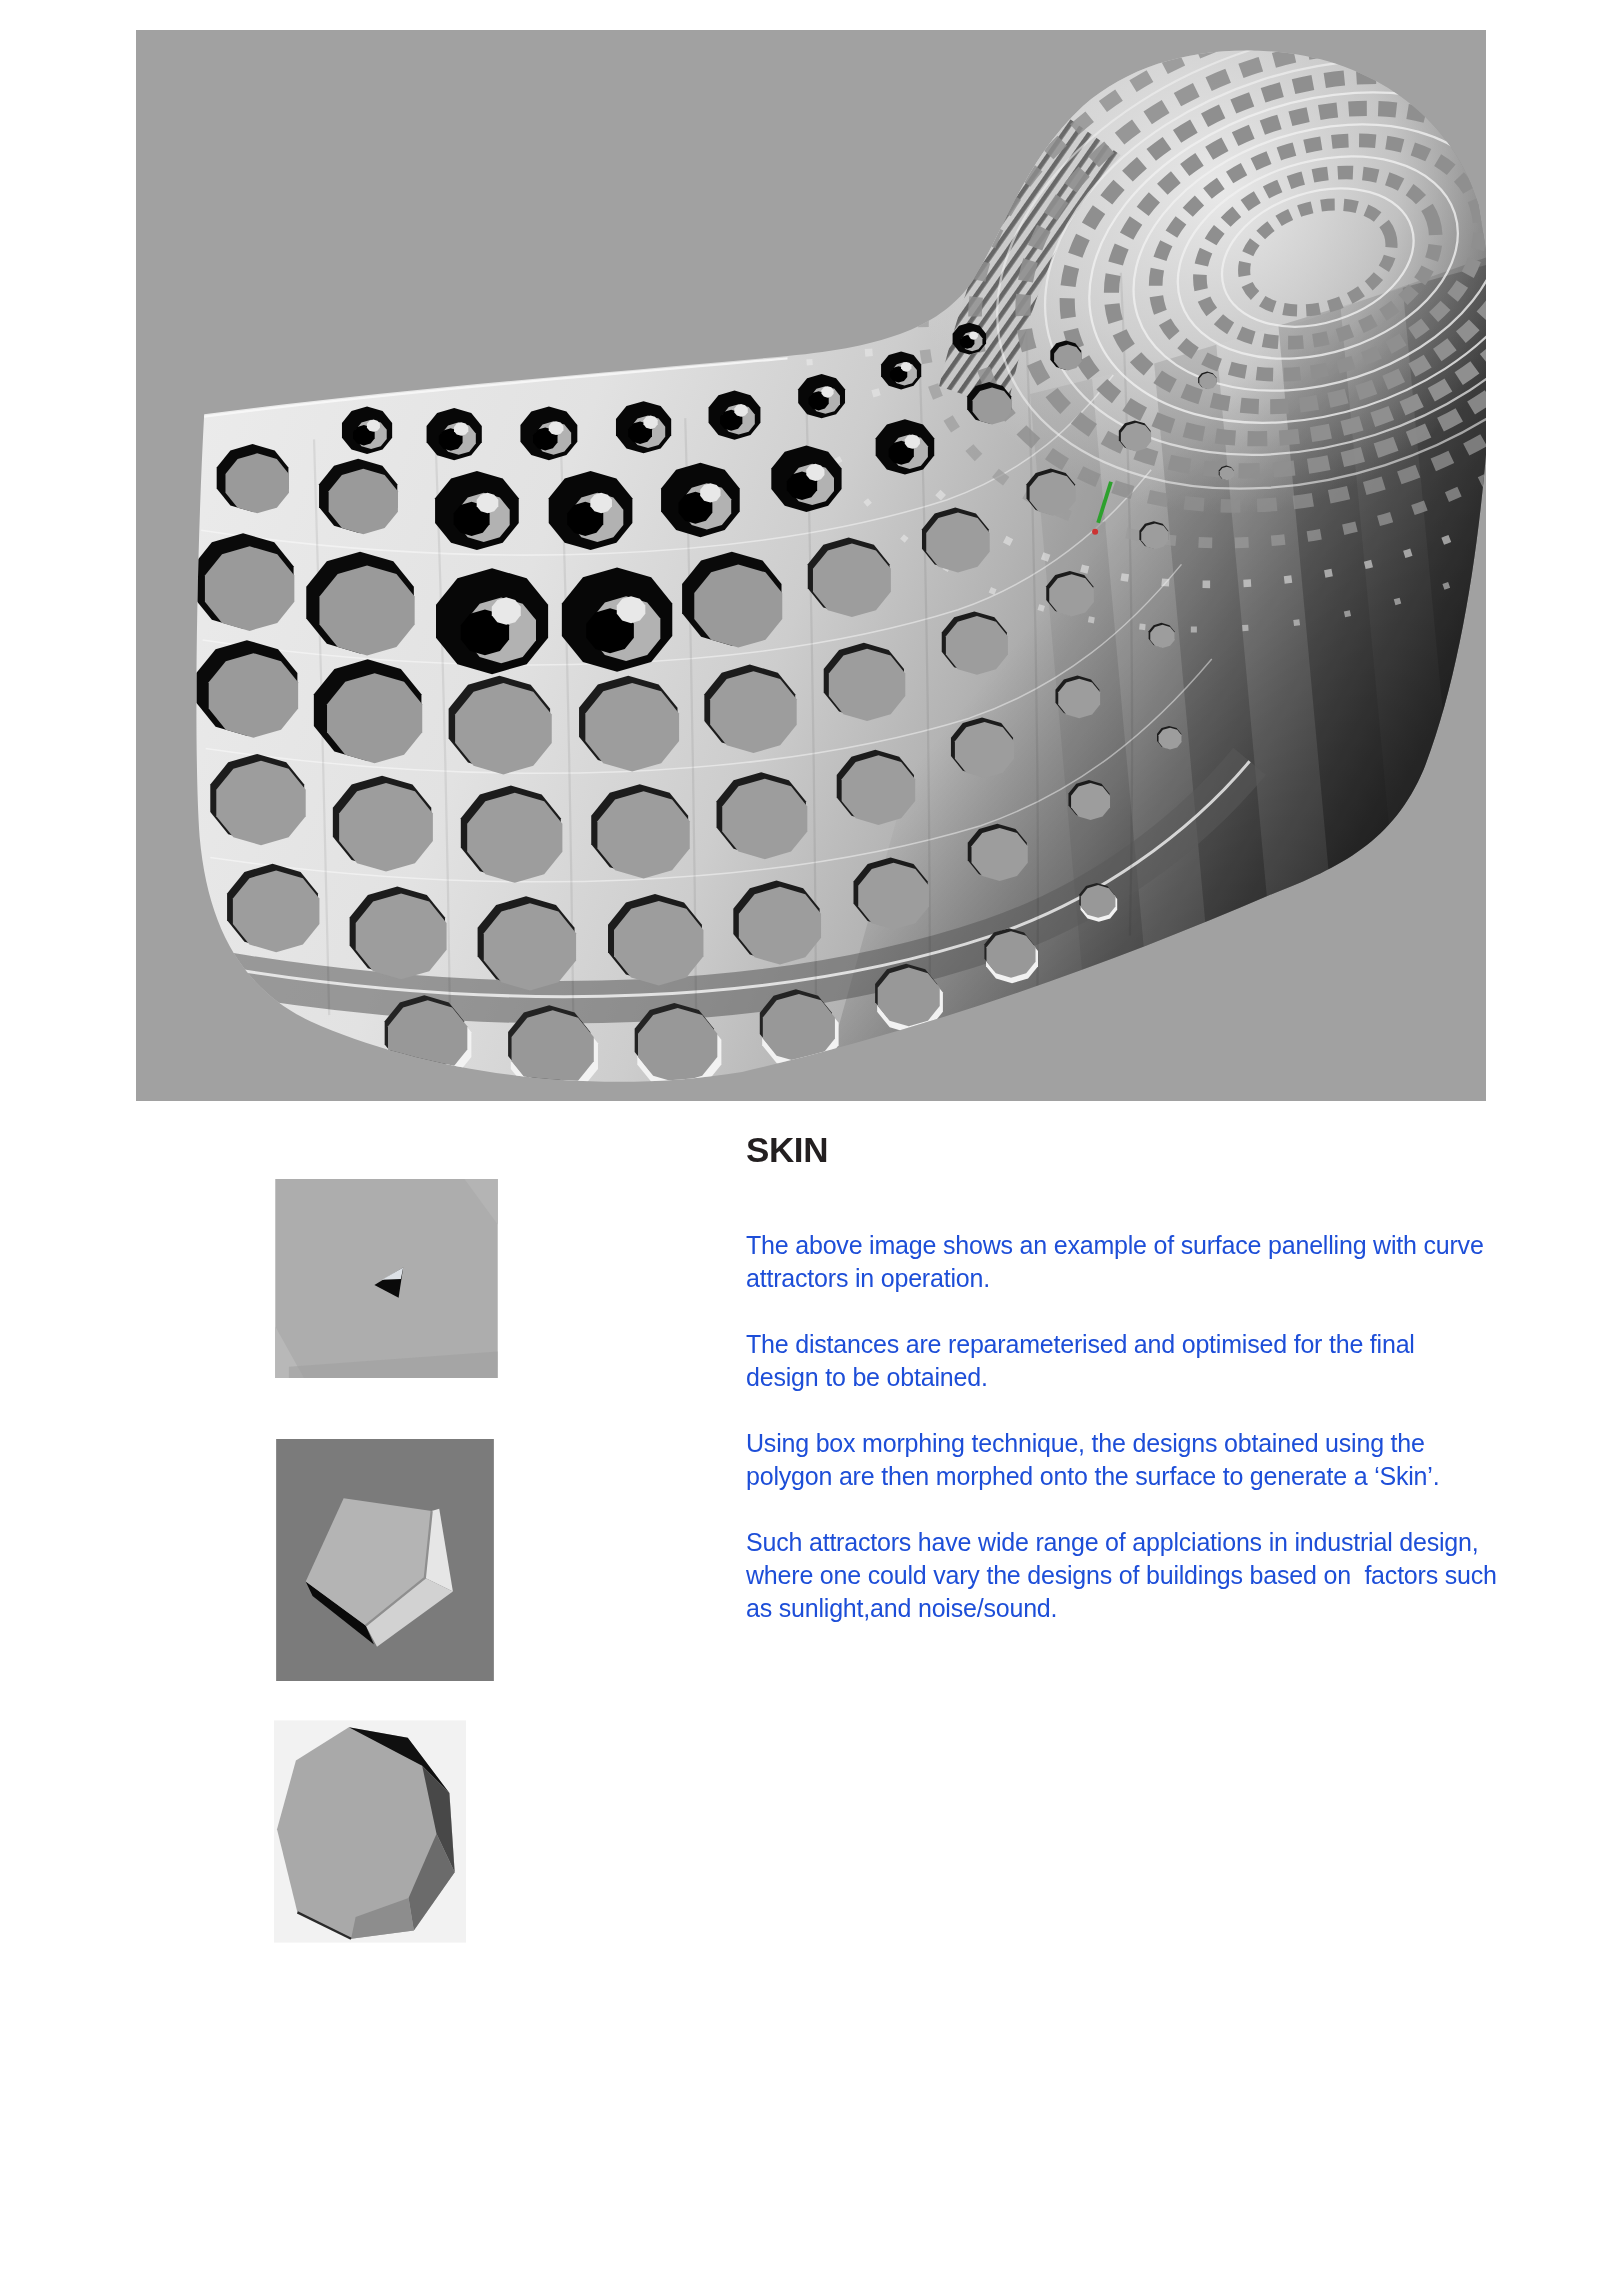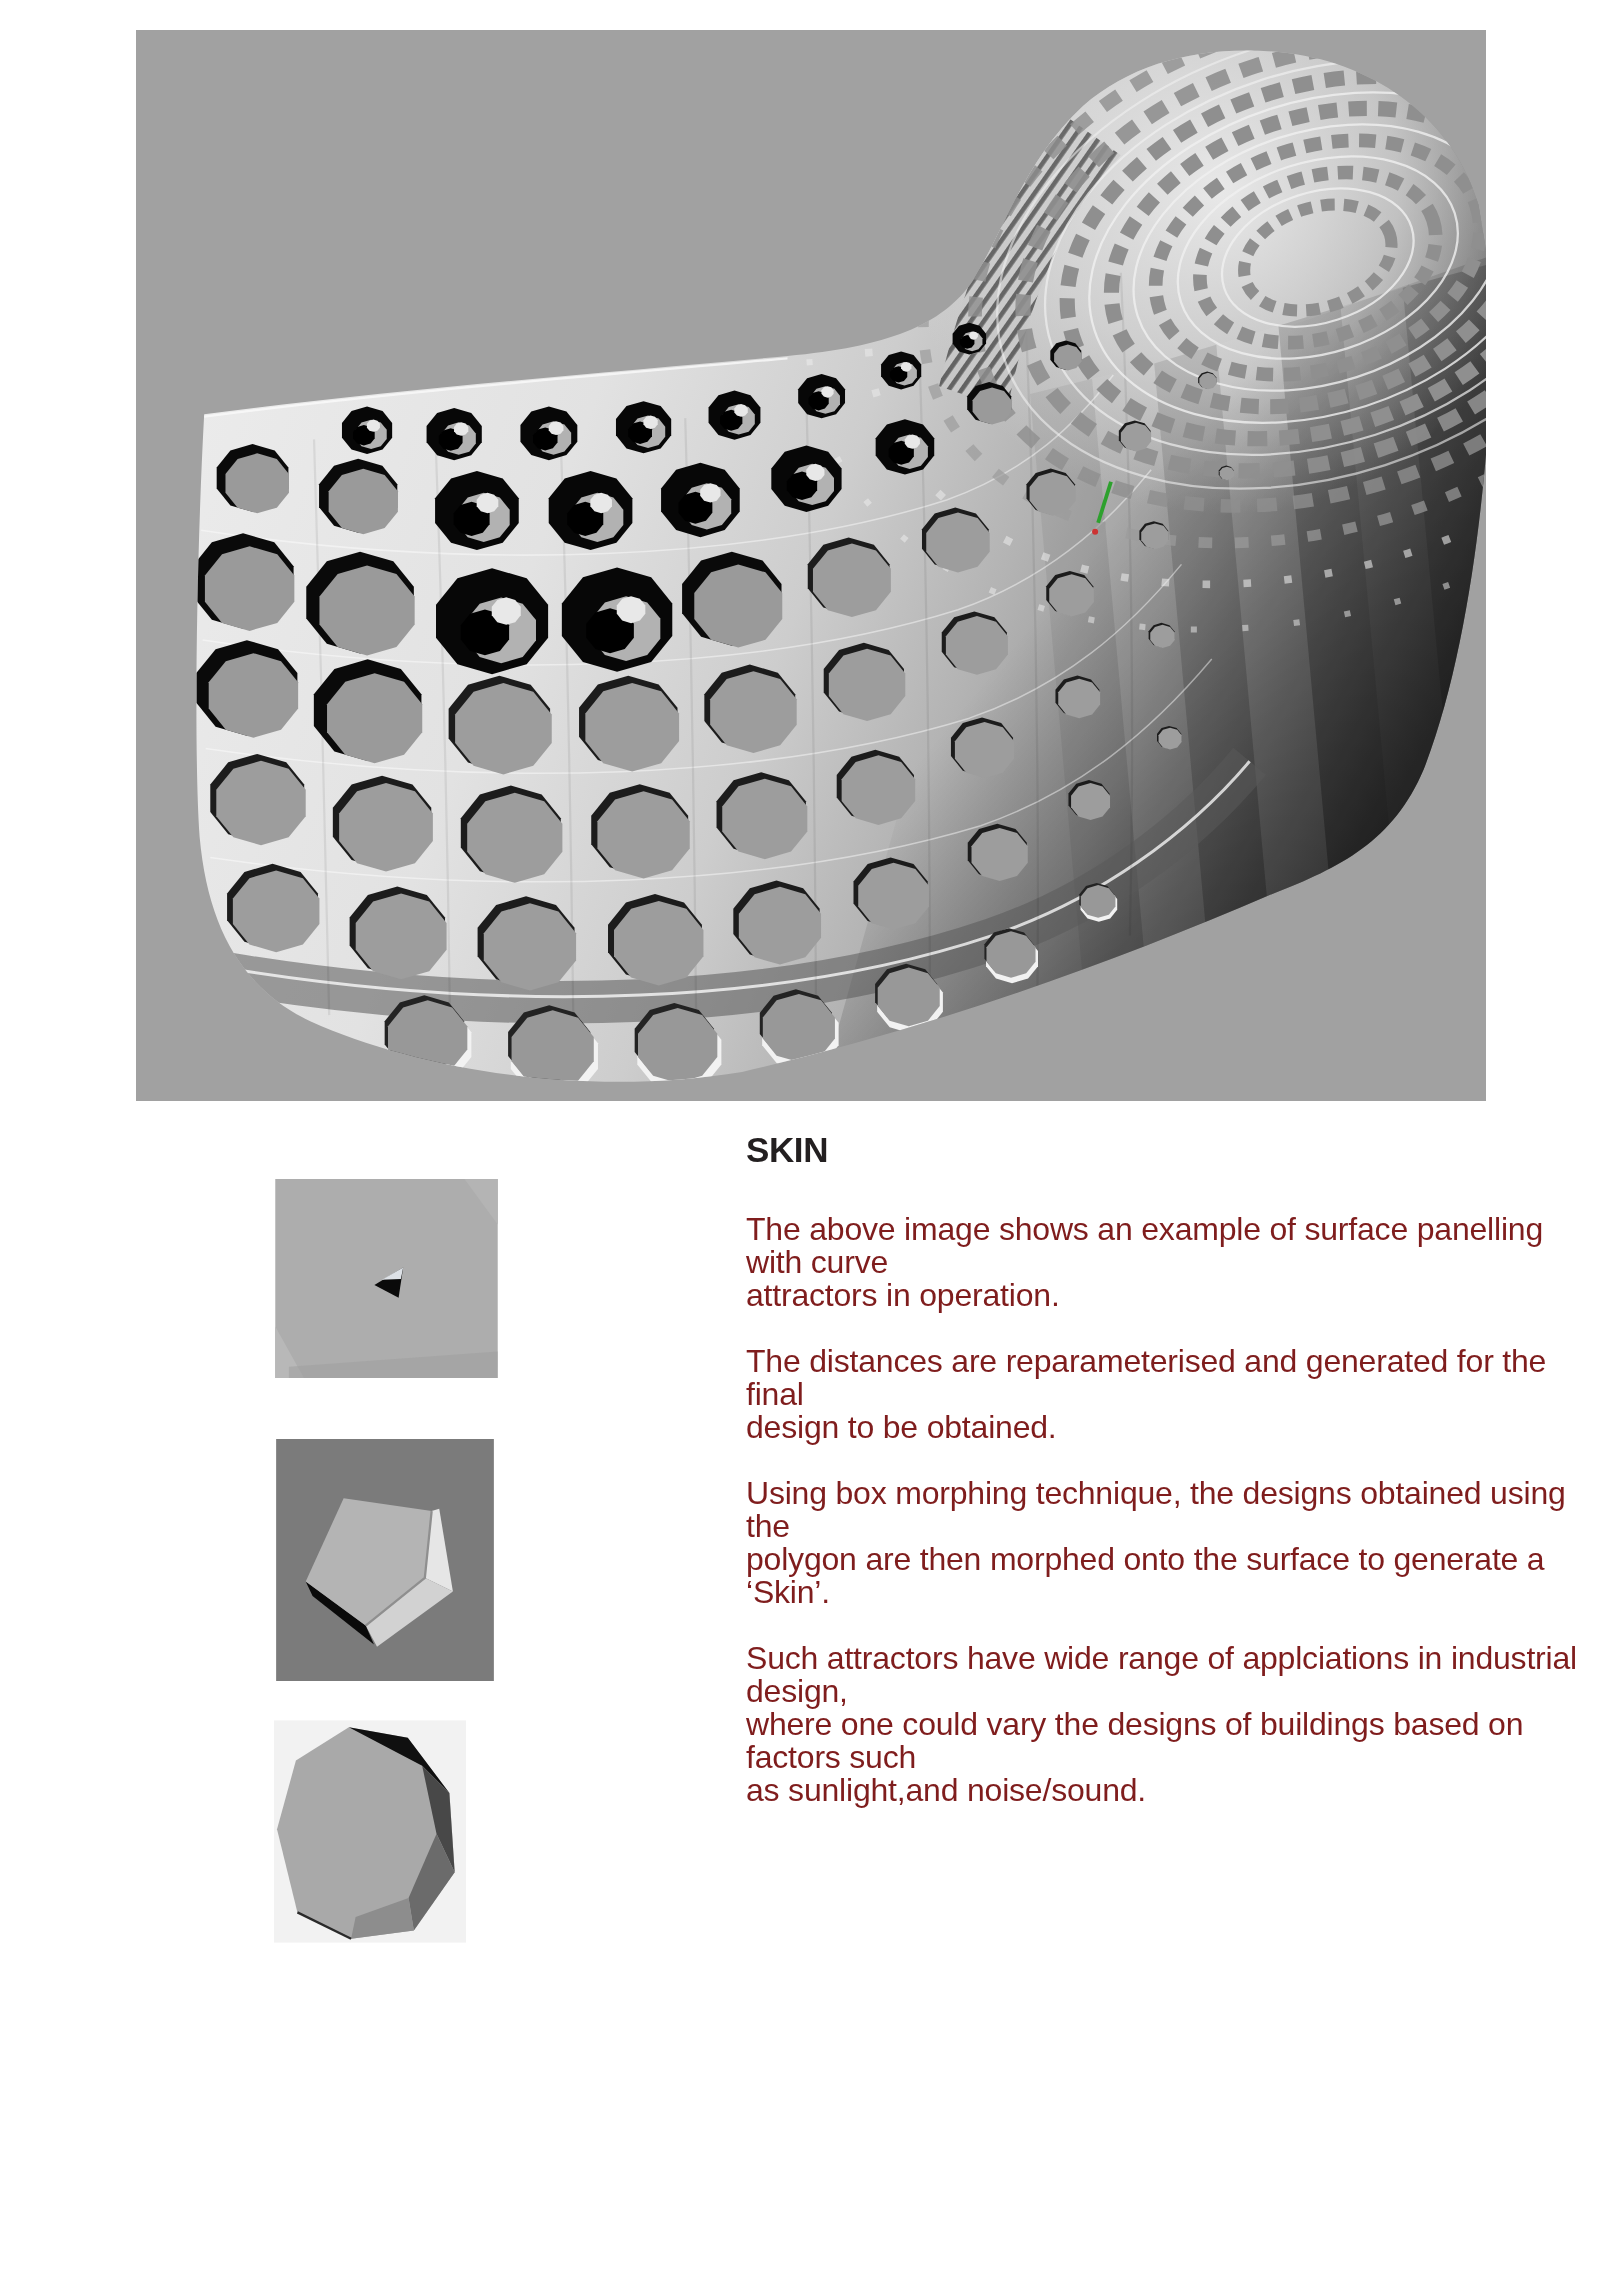--- a/index.html
+++ b/index.html
@@ -3,22 +3,22 @@
 <meta charset="utf-8">
 <style>
   html,body{margin:0;padding:0;background:#ffffff;}
   .page{position:relative;width:1623px;height:2295px;background:#ffffff;overflow:hidden;
         font-family:"Liberation Sans","DejaVu Sans",sans-serif;color:#231f20;}
   .hero{position:absolute;left:136px;top:30px;width:1350px;height:1071px;background:#a1a1a1;}
   .hero svg{display:block;width:100%;height:100%;}
   .page-title{position:absolute;left:746px;top:1131px;margin:0;font-size:35px;line-height:38px;
               font-weight:700;letter-spacing:-0.4px;color:#231f20;}
   .text-col{position:absolute;left:746px;top:1213px;width:841px;}
-  .text-col p{margin:0 0 33px 0;font-size:32px;line-height:33px;letter-spacing:-0.2px;
-              white-space:pre-wrap;color:#7f1d1d;}
+  .text-col p{margin:16px 0 33px 0;font-size:25px;line-height:33px;letter-spacing:-0.2px;
+              white-space:pre-wrap;color:#1d4ed8;}
   .thumb{position:absolute;}
   .thumb svg{display:block;width:100%;height:100%;}
   .t1{left:275px;top:1179px;width:223px;height:199px;}
   .t2{left:276px;top:1439px;width:218px;height:242px;}
   .t3{left:274px;top:1720px;width:192px;height:223px;}
 </style>
 </head>
 <body>
 
 <div class="page">
@@ -213,21 +213,21 @@
         <circle cx="1266" cy="662" r="4" fill="#cc3333"></circle>
       </g>
     </svg>
   </div>
 
   <h1 class="page-title">SKIN</h1>
 
   <div class="text-col">
     <p>The above image shows an example of surface panelling with curve
 attractors in operation.</p>
-    <p>The distances are reparameterised and generated for the final
+    <p>The distances are reparameterised and optimised for the final
 design to be obtained.</p>
     <p>Using box morphing technique, the designs obtained using the
 polygon are then morphed onto the surface to generate a ‘Skin’.</p>
     <p>Such attractors have wide range of applciations in industrial design,
 where one could vary the designs of buildings based on  factors such
 as sunlight,and noise/sound.</p>
   </div>
 
   <div class="thumb t1">
     <svg viewBox="0 0 294 263" aria-hidden="true">

